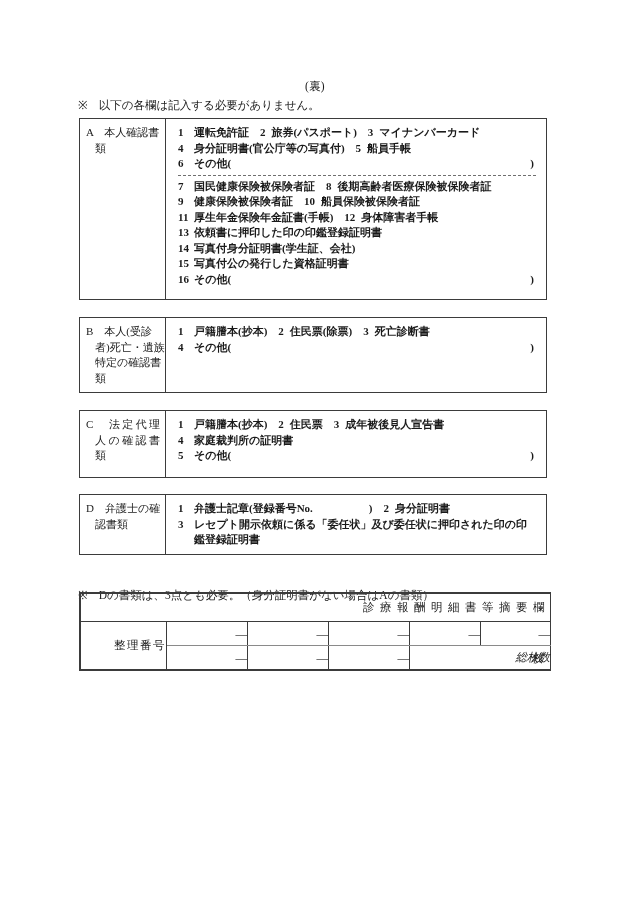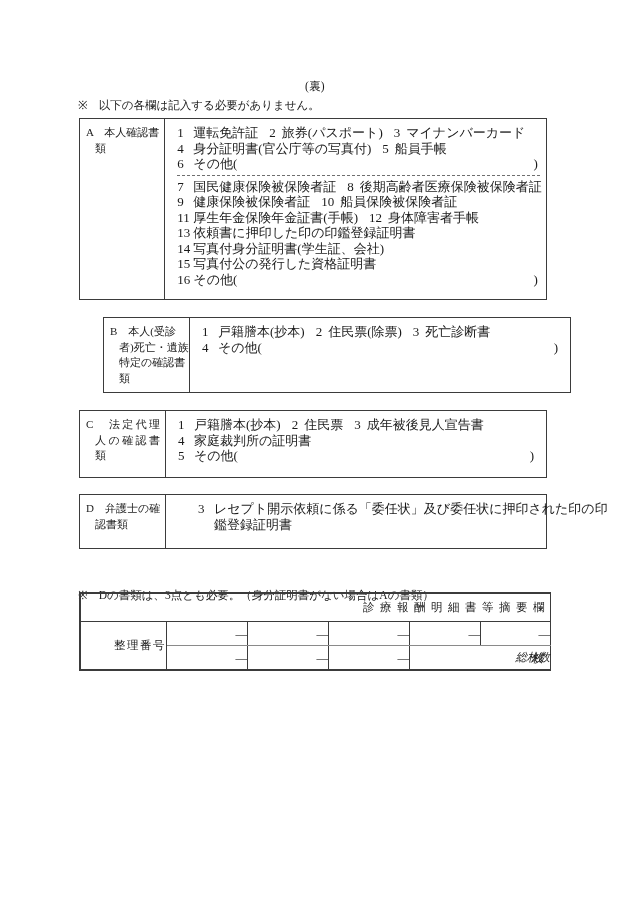--- a/index.html
+++ b/index.html
@@ -61,23 +61,24 @@
   .label-cell .ind { padding-left: 9px; }
   .label-cell .spread {
     display: block;
     text-align: justify;
     text-align-last: justify;
   }
   .items-cell {
     flex: 1;
     box-sizing: border-box;
     padding: 6px 8px 6px 12px;
-    font-size: 13px;
+    font-size: 11px;
     line-height: 15.5px;
     position: relative;
+    font-weight: bold;
   }
   .item-line {
     white-space: nowrap;
     display: block;
   }
   .item-line .num {
     display: inline-block;
     min-width: 16px;
   }
   .item-line .num.w2 { min-width: 16px; }
@@ -90,23 +91,23 @@
   .hr-dashed {
     border: 0;
     border-top: 1px dashed #6f6f6f;
     margin: 3px 2px 3px 0;
     height: 0;
   }
   .cont-indent { padding-left: 16px; display: block; white-space: nowrap; }
 
   
   #block-a { top: 118px; min-height: 182px; }
-  #block-b { top: 317px; min-height: 76px; margin-left: 24px; }
+  #block-b { top: 317px; min-height: 76px; }
   #block-c { top: 410px; min-height: 68px; }
-  #block-d { top: 494px; min-height: 55px; gap: 20px; }
+  #block-d { top: 494px; min-height: 55px; }
 
   .mid-note {
     position: absolute;
     left: 78px; top: 587px;
     font-size: 11.5px;
     white-space: nowrap;
   }
 
   
   #summary-table {
@@ -243,20 +244,23 @@
       </span>
     </div>
   </div>
 
   <div class="doc-table" id="block-d">
     <div class="label-cell">
       <span class="ln">D　弁護士の確</span>
       <span class="ln ind">認書類</span>
     </div>
     <div class="items-cell">
+      <span class="item-line">
+        <span class="num">1</span><span>弁護士記章(登録番号No.</span><span style="display:inline-block;width:56px"></span><span>)</span><span class="gap"></span><span>2</span><span class="gap-sm"></span><span>身分証明書</span>
+      </span>
       <span class="item-line">
         <span class="num">3</span><span>レセプト開示依頼に係る「委任状」及び委任状に押印された印の印</span>
       </span>
       <span class="cont-indent">鑑登録証明書</span>
     </div>
   </div>
 
   <div class="mid-note">
     <span class="note-mark">※</span><span>Dの書類は、3点とも必要。（身分証明書がない場合はAの書類）</span>
   </div>

